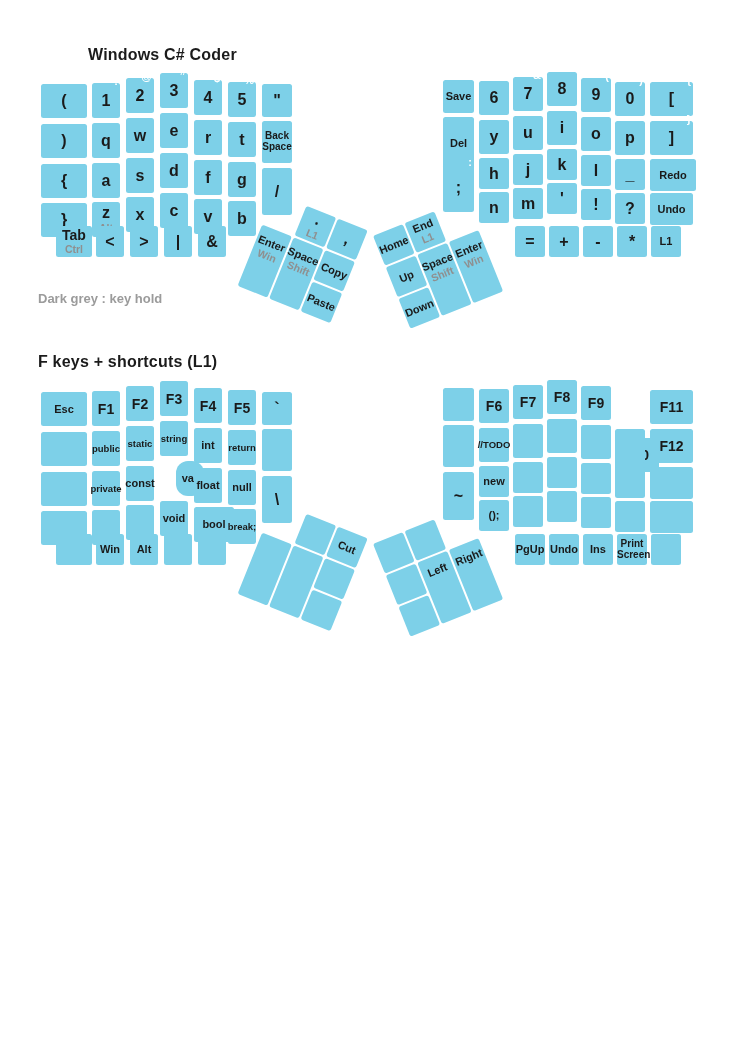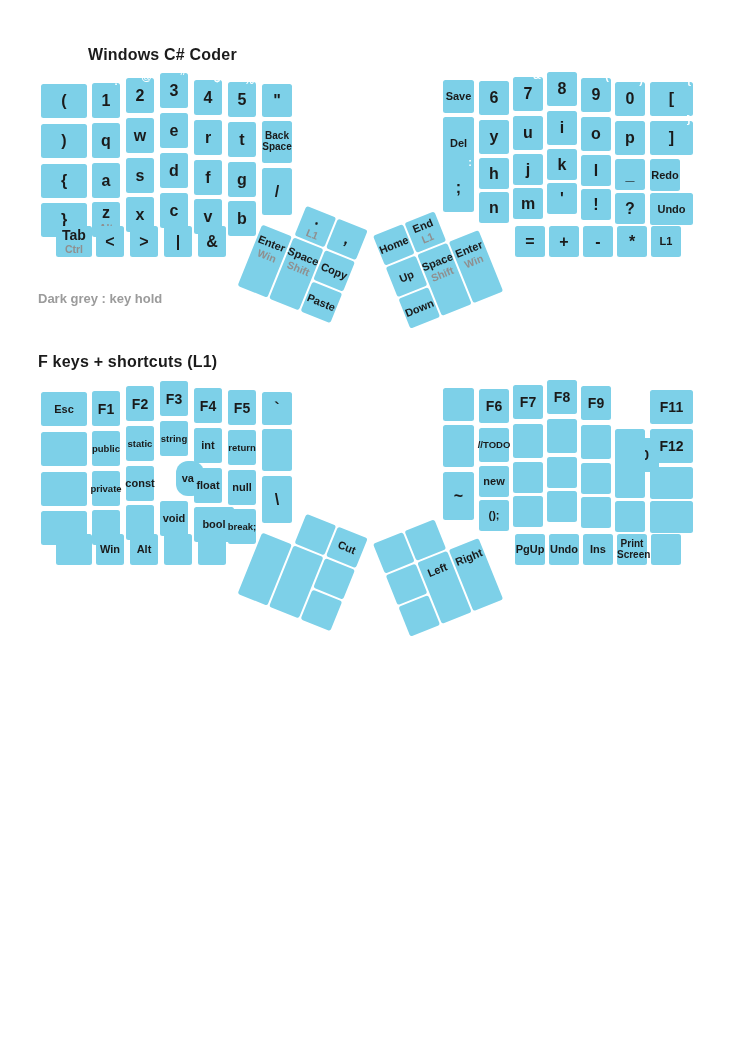--- a/index.html
+++ b/index.html
@@ -217,21 +217,21 @@
         <span class="tap fs16">?</span>
       </div>
       <div class="key" style="left: 650px; top: 82px; width: 43px; height: 34px;">
         <span class="shift-legend">{</span>
         <span class="tap fs16">[</span>
       </div>
       <div class="key" style="left: 650px; top: 121px; width: 43px; height: 34px;">
         <span class="shift-legend">}</span>
         <span class="tap fs16">]</span>
       </div>
-      <div class="key" style="left: 650px; top: 159px; width: 30px; height: 32px;">
+      <div class="key" style="left: 650px; top: 159px; width: 46px; height: 32px;">
         <span class="tap fs11">Redo</span>
       </div>
       <div class="key" style="left: 650px; top: 193px; width: 43px; height: 32px;">
         <span class="tap fs11">Undo</span>
       </div>
       <div class="key" style="left: 515px; top: 226px; width: 30px; height: 31px;">
         <span class="tap fs16">=</span>
       </div>
       <div class="key" style="left: 549px; top: 226px; width: 30px; height: 31px;">
         <span class="tap fs16">+</span>

